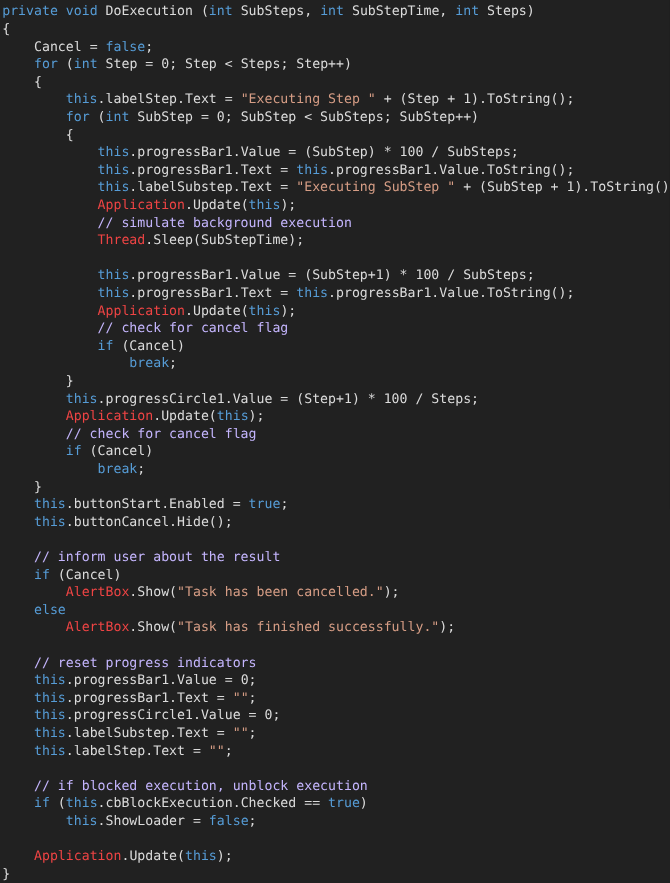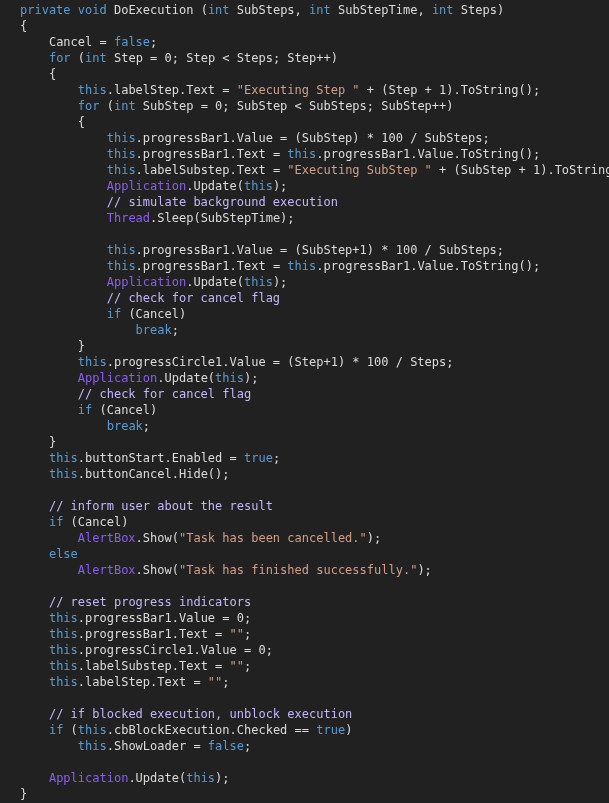--- a/index.html
+++ b/index.html
@@ -21,31 +21,31 @@
     box-sizing: border-box;
     padding: 2px 0 0 0;
     position: relative;
   }
   #code-lines {
     font-family: "DejaVu Sans Mono", "Liberation Mono", monospace;
     font-size: 12px;
     line-height: 16px;
     white-space: pre;
     letter-spacing: 0px;
-    padding-left: 20px;
+    padding-left: 2px;
   }
   .ln {
     height: 16px;
     white-space: pre;
     display: block;
   }
   
   .kw   { color: #569cd6; }   
   .id   { color: #dcdcdc; }   
-  .cls  { color: #8b5cf6; }   
+  .cls  { color: #ef4444; }   
   .str  { color: #d69d85; }   
   .cmt  { color: #c4b5fd; }   
   .pun  { color: #dcdcdc; }   
 </style>
 </head>
 <body>
 
 <div id="code-surface">
   <div id="code-lines"><span class="ln"><span class="kw">private</span><span class="id"> </span><span class="kw">void</span><span class="id"> DoExecution (</span><span class="kw">int</span><span class="id"> SubSteps, </span><span class="kw">int</span><span class="id"> SubStepTime, </span><span class="kw">int</span><span class="id"> Steps)</span></span><span class="ln"><span class="id">{</span></span><span class="ln"><span class="pun">    </span><span class="id">Cancel = </span><span class="kw">false</span><span class="id">;</span></span><span class="ln"><span class="pun">    </span><span class="kw">for</span><span class="id"> (</span><span class="kw">int</span><span class="id"> Step = 0; Step &lt; Steps; Step++)</span></span><span class="ln"><span class="pun">    </span><span class="id">{</span></span><span class="ln"><span class="pun">        </span><span class="kw">this</span><span class="id">.labelStep.Text = </span><span class="str">"Executing Step "</span><span class="id"> + (Step + 1).ToString();</span></span><span class="ln"><span class="pun">        </span><span class="kw">for</span><span class="id"> (</span><span class="kw">int</span><span class="id"> SubStep = 0; SubStep &lt; SubSteps; SubStep++)</span></span><span class="ln"><span class="pun">        </span><span class="id">{</span></span><span class="ln"><span class="pun">            </span><span class="kw">this</span><span class="id">.progressBar1.Value = (SubStep) * 100 / SubSteps;</span></span><span class="ln"><span class="pun">            </span><span class="kw">this</span><span class="id">.progressBar1.Text = </span><span class="kw">this</span><span class="id">.progressBar1.Value.ToString();</span></span><span class="ln"><span class="pun">            </span><span class="kw">this</span><span class="id">.labelSubstep.Text = </span><span class="str">"Executing SubStep "</span><span class="id"> + (SubStep + 1).ToString();</span></span><span class="ln"><span class="pun">            </span><span class="cls">Application</span><span class="id">.Update(</span><span class="kw">this</span><span class="id">);</span></span><span class="ln"><span class="pun">            </span><span class="cmt">// simulate background execution</span></span><span class="ln"><span class="pun">            </span><span class="cls">Thread</span><span class="id">.Sleep(SubStepTime);</span></span><span class="ln">&nbsp;</span><span class="ln"><span class="pun">            </span><span class="kw">this</span><span class="id">.progressBar1.Value = (SubStep+1) * 100 / SubSteps;</span></span><span class="ln"><span class="pun">            </span><span class="kw">this</span><span class="id">.progressBar1.Text = </span><span class="kw">this</span><span class="id">.progressBar1.Value.ToString();</span></span><span class="ln"><span class="pun">            </span><span class="cls">Application</span><span class="id">.Update(</span><span class="kw">this</span><span class="id">);</span></span><span class="ln"><span class="pun">            </span><span class="cmt">// check for cancel flag</span></span><span class="ln"><span class="pun">            </span><span class="kw">if</span><span class="id"> (Cancel)</span></span><span class="ln"><span class="pun">                </span><span class="kw">break</span><span class="id">;</span></span><span class="ln"><span class="pun">        </span><span class="id">}</span></span><span class="ln"><span class="pun">        </span><span class="kw">this</span><span class="id">.progressCircle1.Value = (Step+1) * 100 / Steps;</span></span><span class="ln"><span class="pun">        </span><span class="cls">Application</span><span class="id">.Update(</span><span class="kw">this</span><span class="id">);</span></span><span class="ln"><span class="pun">        </span><span class="cmt">// check for cancel flag</span></span><span class="ln"><span class="pun">        </span><span class="kw">if</span><span class="id"> (Cancel)</span></span><span class="ln"><span class="pun">            </span><span class="kw">break</span><span class="id">;</span></span><span class="ln"><span class="pun">    </span><span class="id">}</span></span><span class="ln"><span class="pun">    </span><span class="kw">this</span><span class="id">.buttonStart.Enabled = </span><span class="kw">true</span><span class="id">;</span></span><span class="ln"><span class="pun">    </span><span class="kw">this</span><span class="id">.buttonCancel.Hide();</span></span><span class="ln">&nbsp;</span><span class="ln"><span class="pun">    </span><span class="cmt">// inform user about the result</span></span><span class="ln"><span class="pun">    </span><span class="kw">if</span><span class="id"> (Cancel)</span></span><span class="ln"><span class="pun">        </span><span class="cls">AlertBox</span><span class="id">.Show(</span><span class="str">"Task has been cancelled."</span><span class="id">);</span></span><span class="ln"><span class="pun">    </span><span class="kw">else</span></span><span class="ln"><span class="pun">        </span><span class="cls">AlertBox</span><span class="id">.Show(</span><span class="str">"Task has finished successfully."</span><span class="id">);</span></span><span class="ln">&nbsp;</span><span class="ln"><span class="pun">    </span><span class="cmt">// reset progress indicators</span></span><span class="ln"><span class="pun">    </span><span class="kw">this</span><span class="id">.progressBar1.Value = 0;</span></span><span class="ln"><span class="pun">    </span><span class="kw">this</span><span class="id">.progressBar1.Text = </span><span class="str">""</span><span class="id">;</span></span><span class="ln"><span class="pun">    </span><span class="kw">this</span><span class="id">.progressCircle1.Value = 0;</span></span><span class="ln"><span class="pun">    </span><span class="kw">this</span><span class="id">.labelSubstep.Text = </span><span class="str">""</span><span class="id">;</span></span><span class="ln"><span class="pun">    </span><span class="kw">this</span><span class="id">.labelStep.Text = </span><span class="str">""</span><span class="id">;</span></span><span class="ln">&nbsp;</span><span class="ln"><span class="pun">    </span><span class="cmt">// if blocked execution, unblock execution</span></span><span class="ln"><span class="pun">    </span><span class="kw">if</span><span class="id"> (</span><span class="kw">this</span><span class="id">.cbBlockExecution.Checked == </span><span class="kw">true</span><span class="id">)</span></span><span class="ln"><span class="pun">        </span><span class="kw">this</span><span class="id">.ShowLoader = </span><span class="kw">false</span><span class="id">;</span></span><span class="ln">&nbsp;</span><span class="ln"><span class="pun">    </span><span class="cls">Application</span><span class="id">.Update(</span><span class="kw">this</span><span class="id">);</span></span><span class="ln"><span class="id">}</span></span></div>
 </div>

